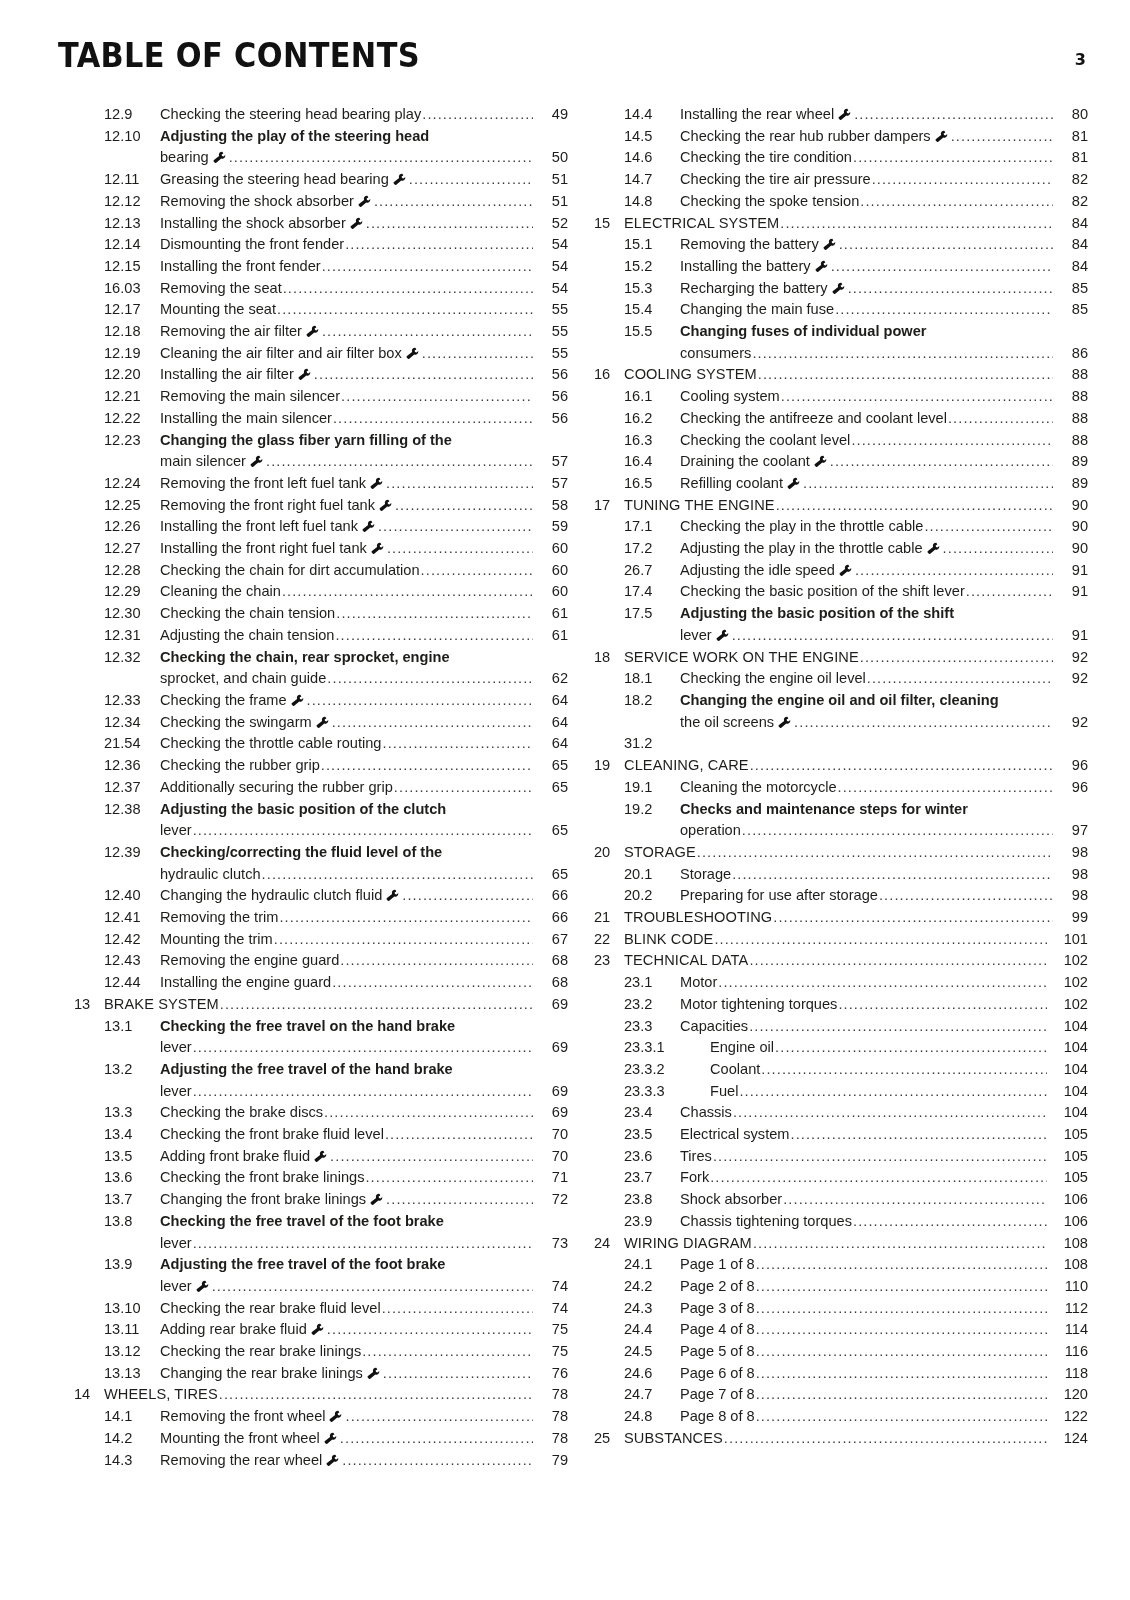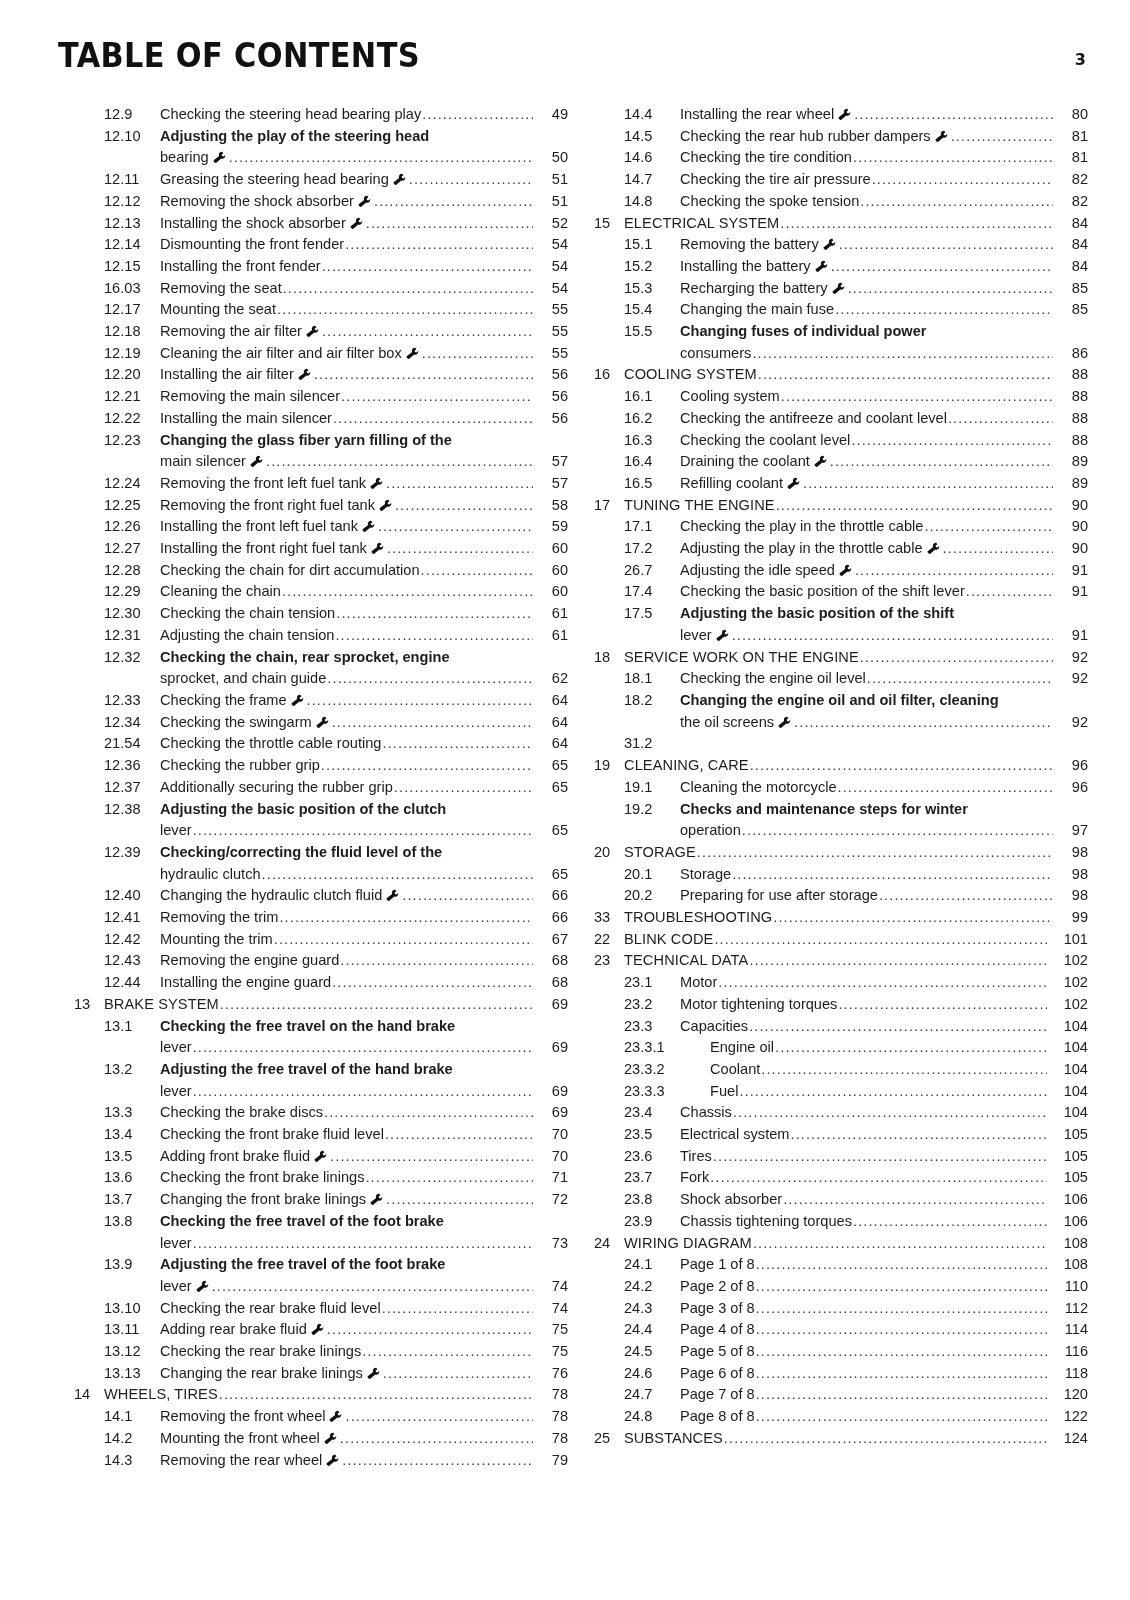--- a/index.html
+++ b/index.html
@@ -1216,21 +1216,21 @@
         <span class="num">20.2</span>
         <div class="body">
           <div class="line">
             <span class="label">Preparing for use after storage</span>
             <span class="leader"></span>
             <span class="pg">98</span>
           </div>
         </div>
       </div>
       <div class="entry lvl1">
-        <span class="num">33</span>
+        <span class="num">21</span>
         <div class="body">
           <div class="line">
             <span class="label upper">TROUBLESHOOTING</span>
             <span class="leader"></span>
             <span class="pg">99</span>
           </div>
         </div>
       </div>
       <div class="entry lvl1">
         <span class="num">22</span>

